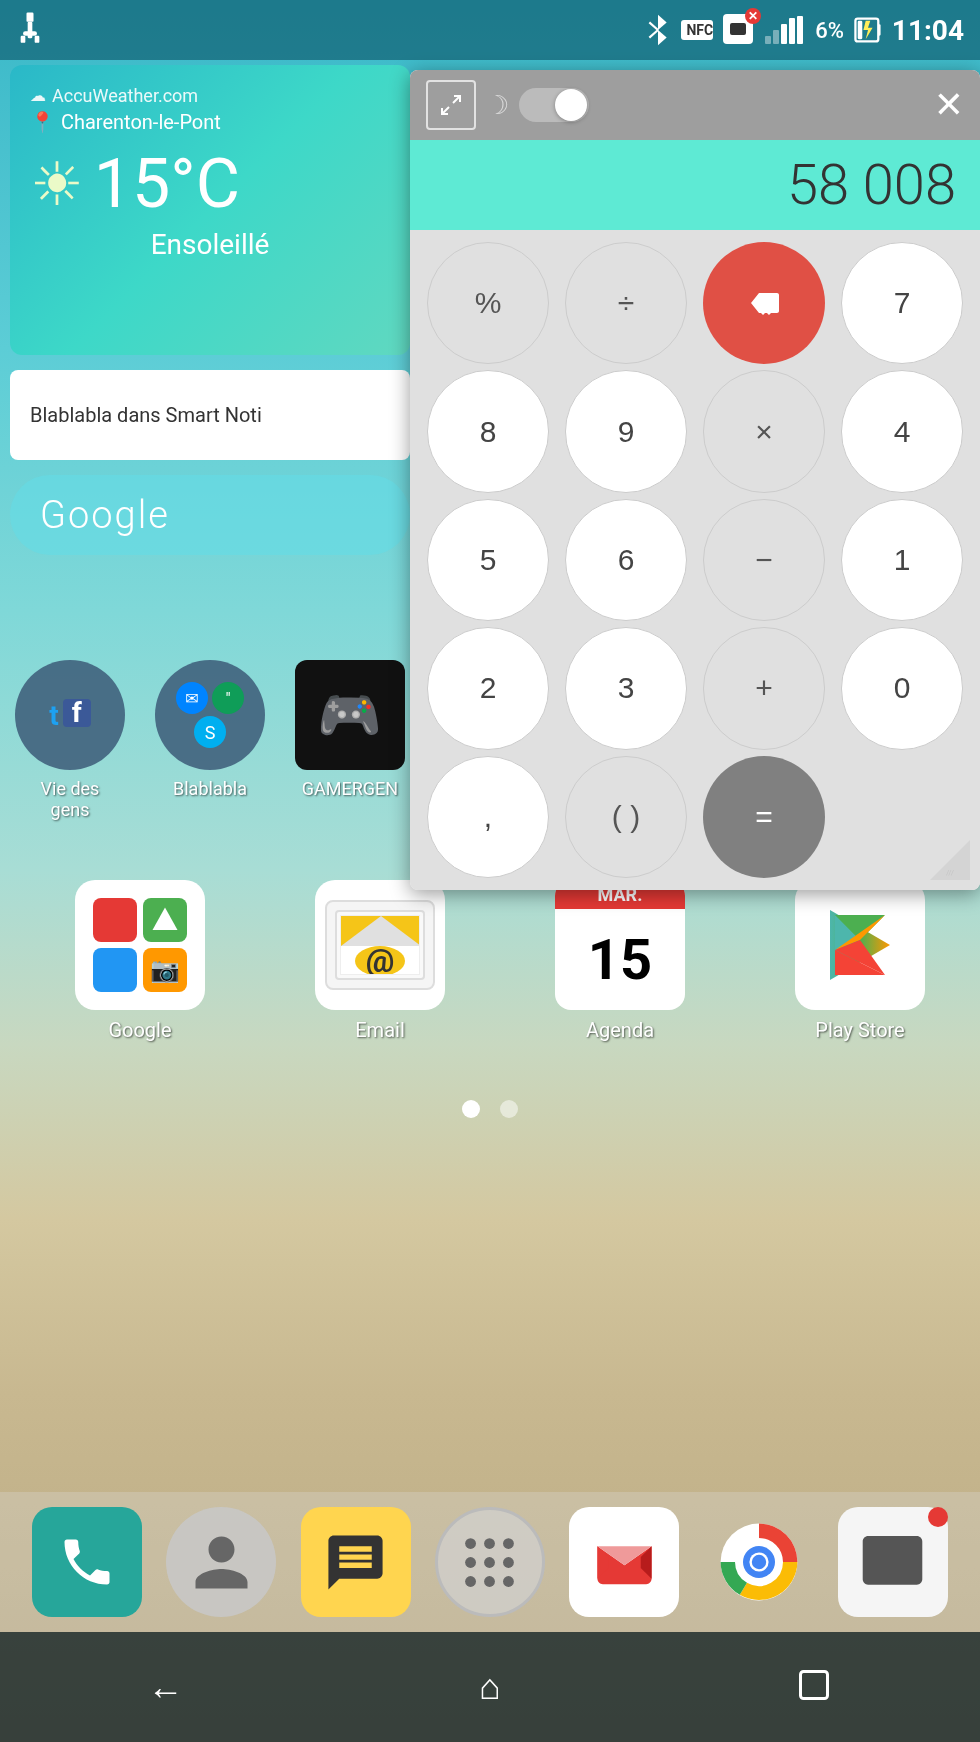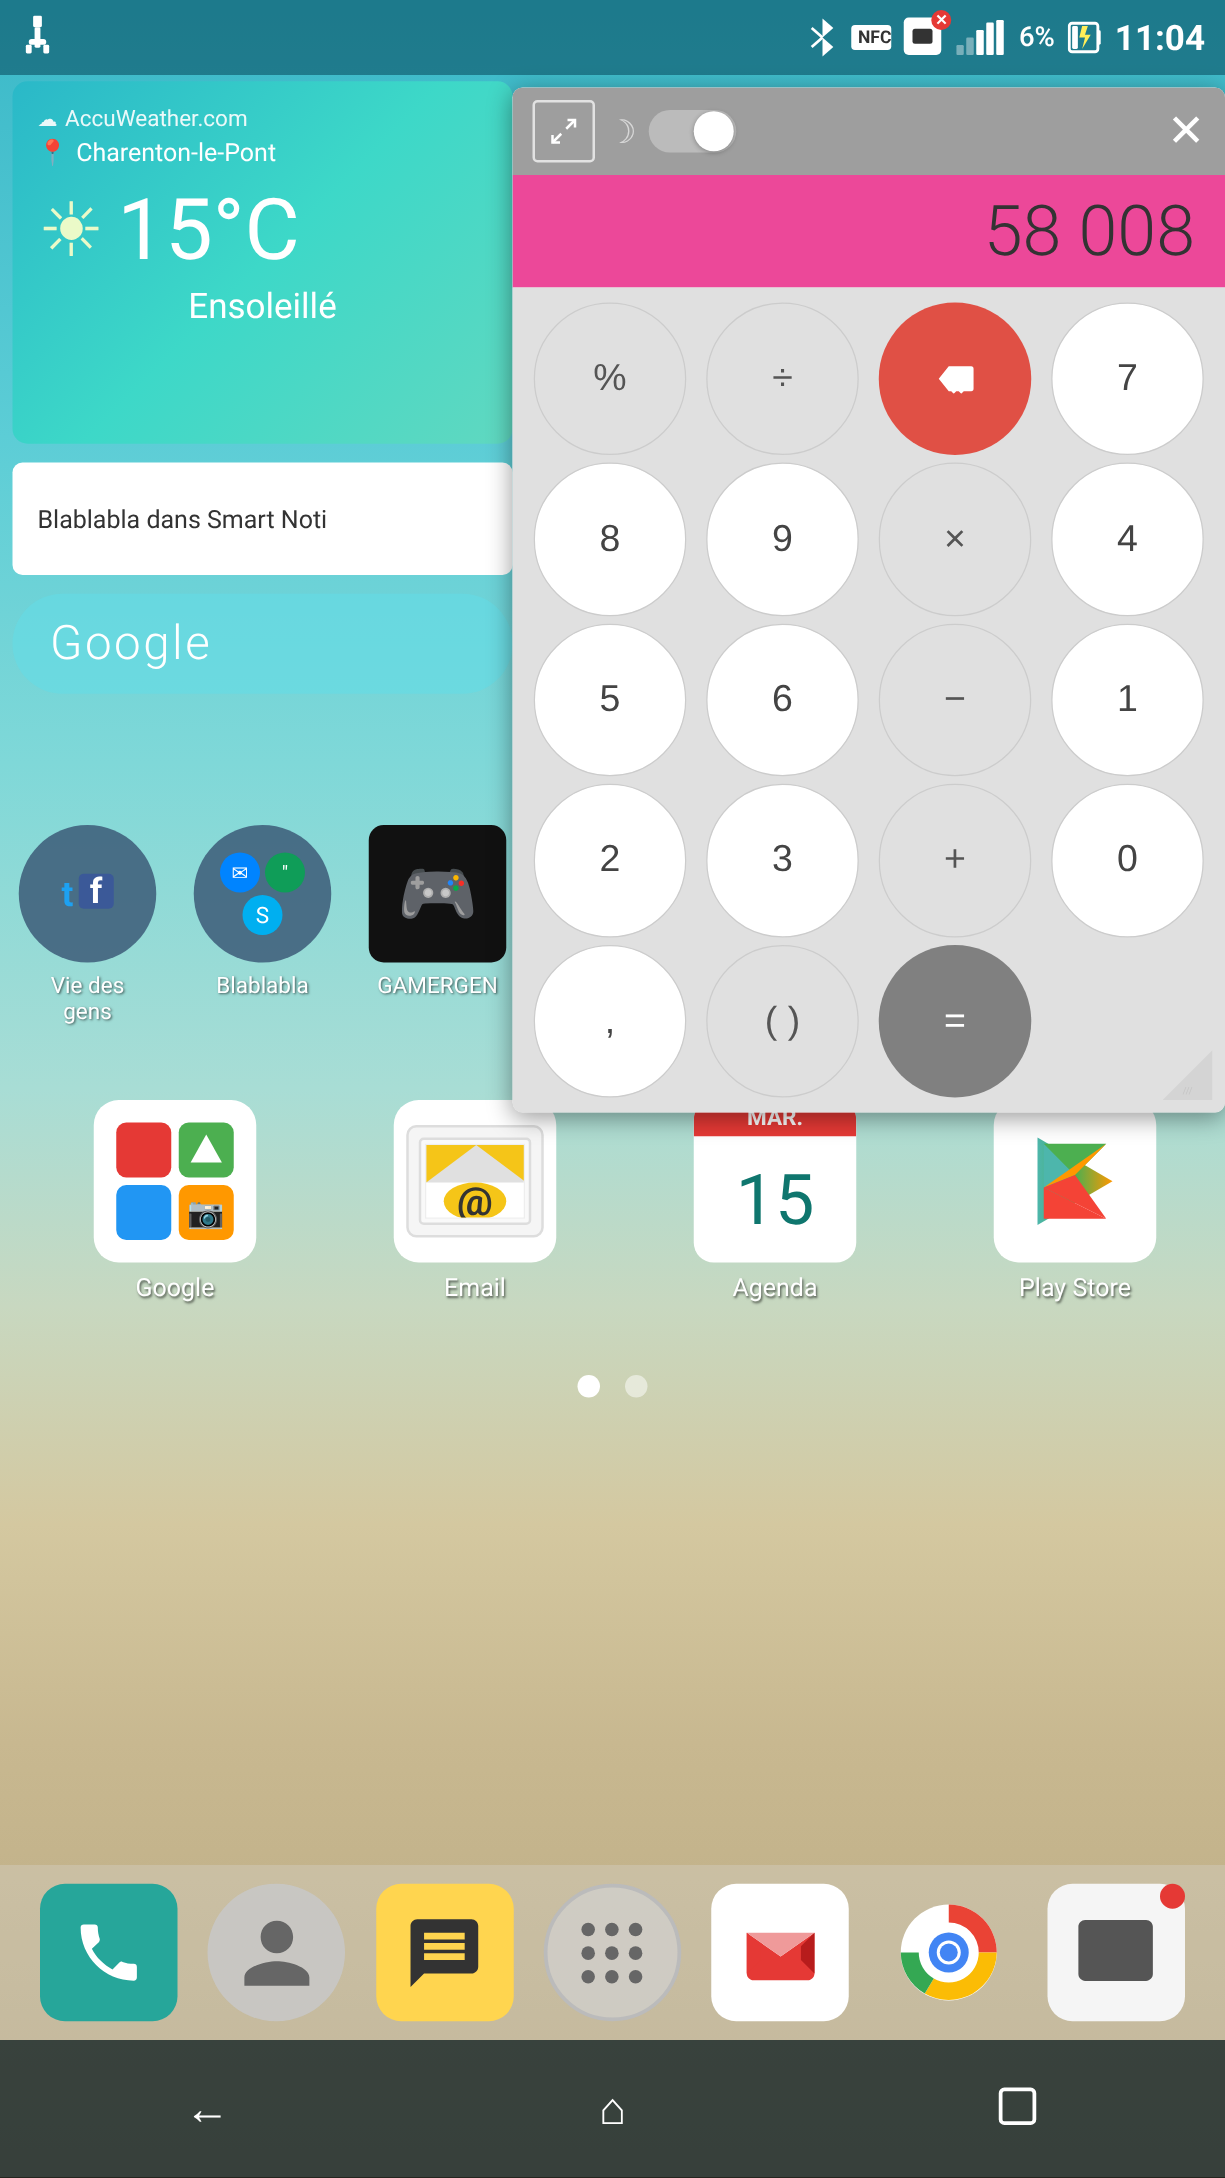--- a/index.html
+++ b/index.html
@@ -324,21 +324,21 @@
       top: 1px;
       box-shadow: 0 1px 4px rgba(0,0,0,0.3);
     }
     .calc-close-btn {
       color: white;
       font-size: 36px;
       cursor: pointer;
       line-height: 1;
     }
     #calc-display {
-      background: #ec4899;
+      background: #5eead4;
       min-height: 90px;
       display: flex;
       align-items: center;
       justify-content: flex-end;
       padding: 0 24px;
       font-size: 56px;
       color: #333;
       font-weight: 300;
     }
     #calc-buttons {
@@ -417,22 +417,22 @@
       font-weight: bold;
       text-align: center;
       padding: 4px 0;
     }
     .cal-date {
       flex: 1;
       display: flex;
       align-items: center;
       justify-content: center;
       font-size: 56px;
-      color: #0f766e;
-      font-weight: 400;
+      color: #000000;
+      font-weight: 700;
     }
 
     
     .playstore-bg {
       background: white;
       width: 130px;
       height: 130px;
       border-radius: 20px;
       display: flex;
       align-items: center;

